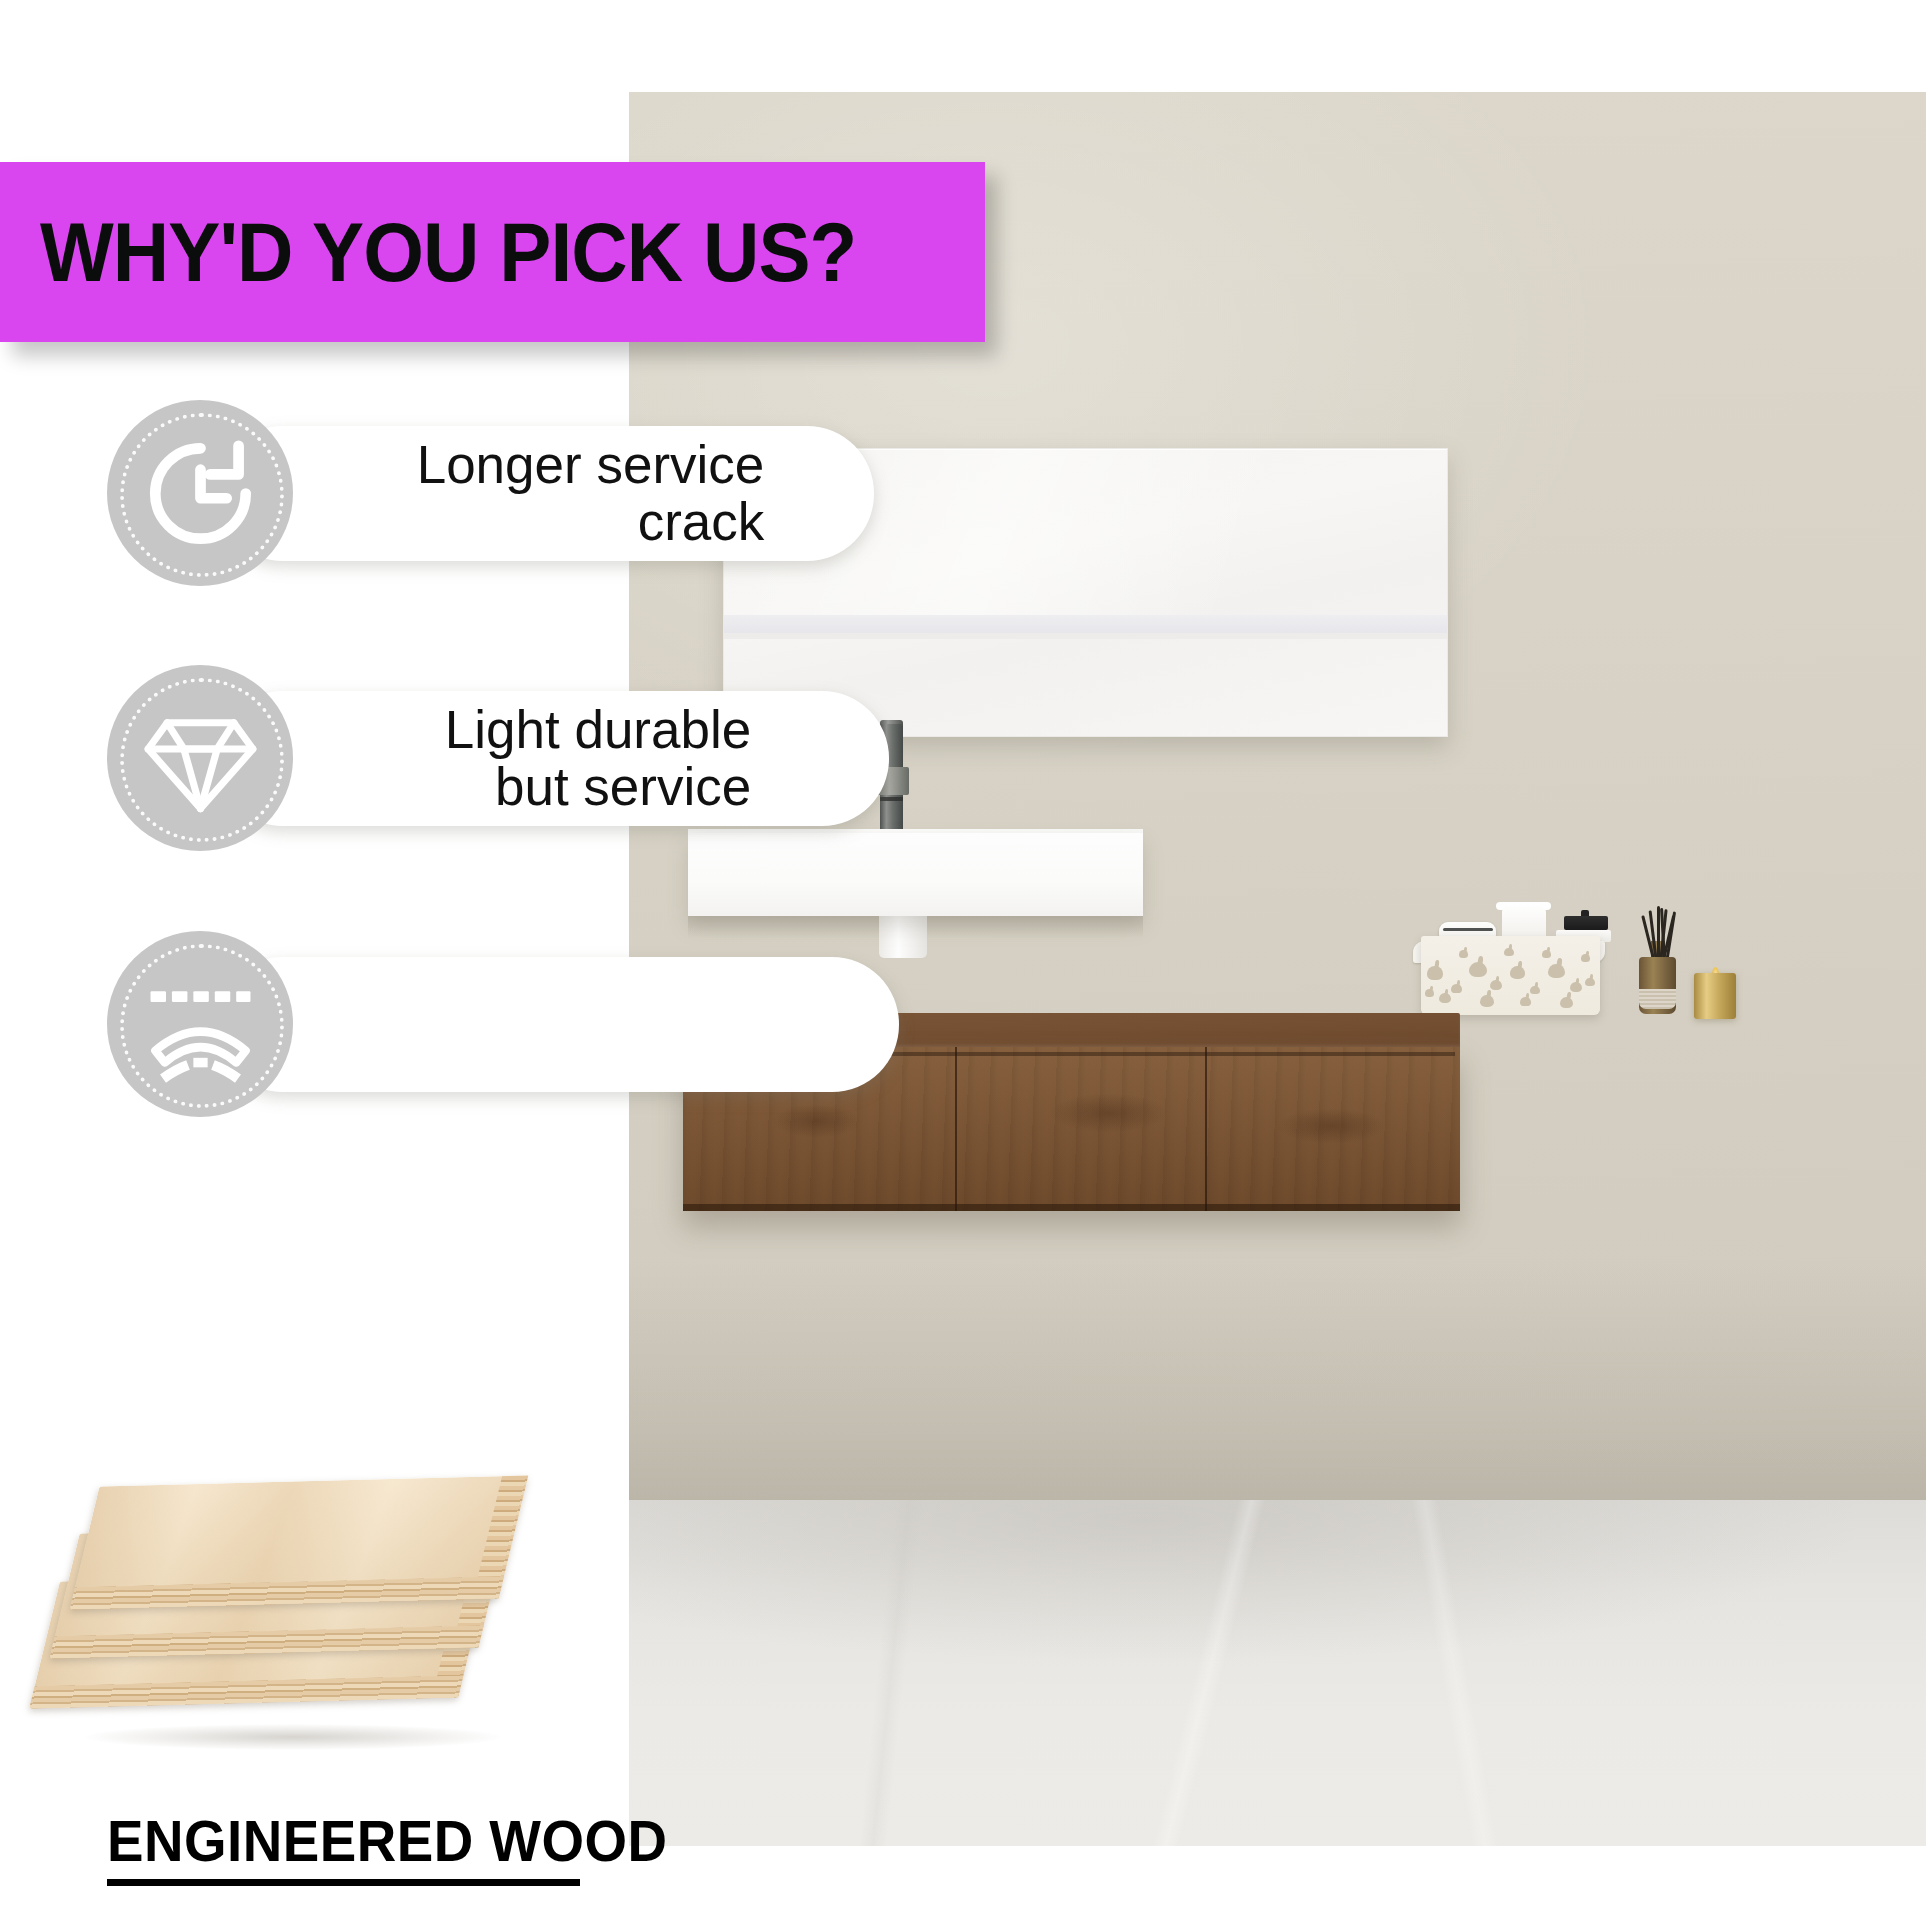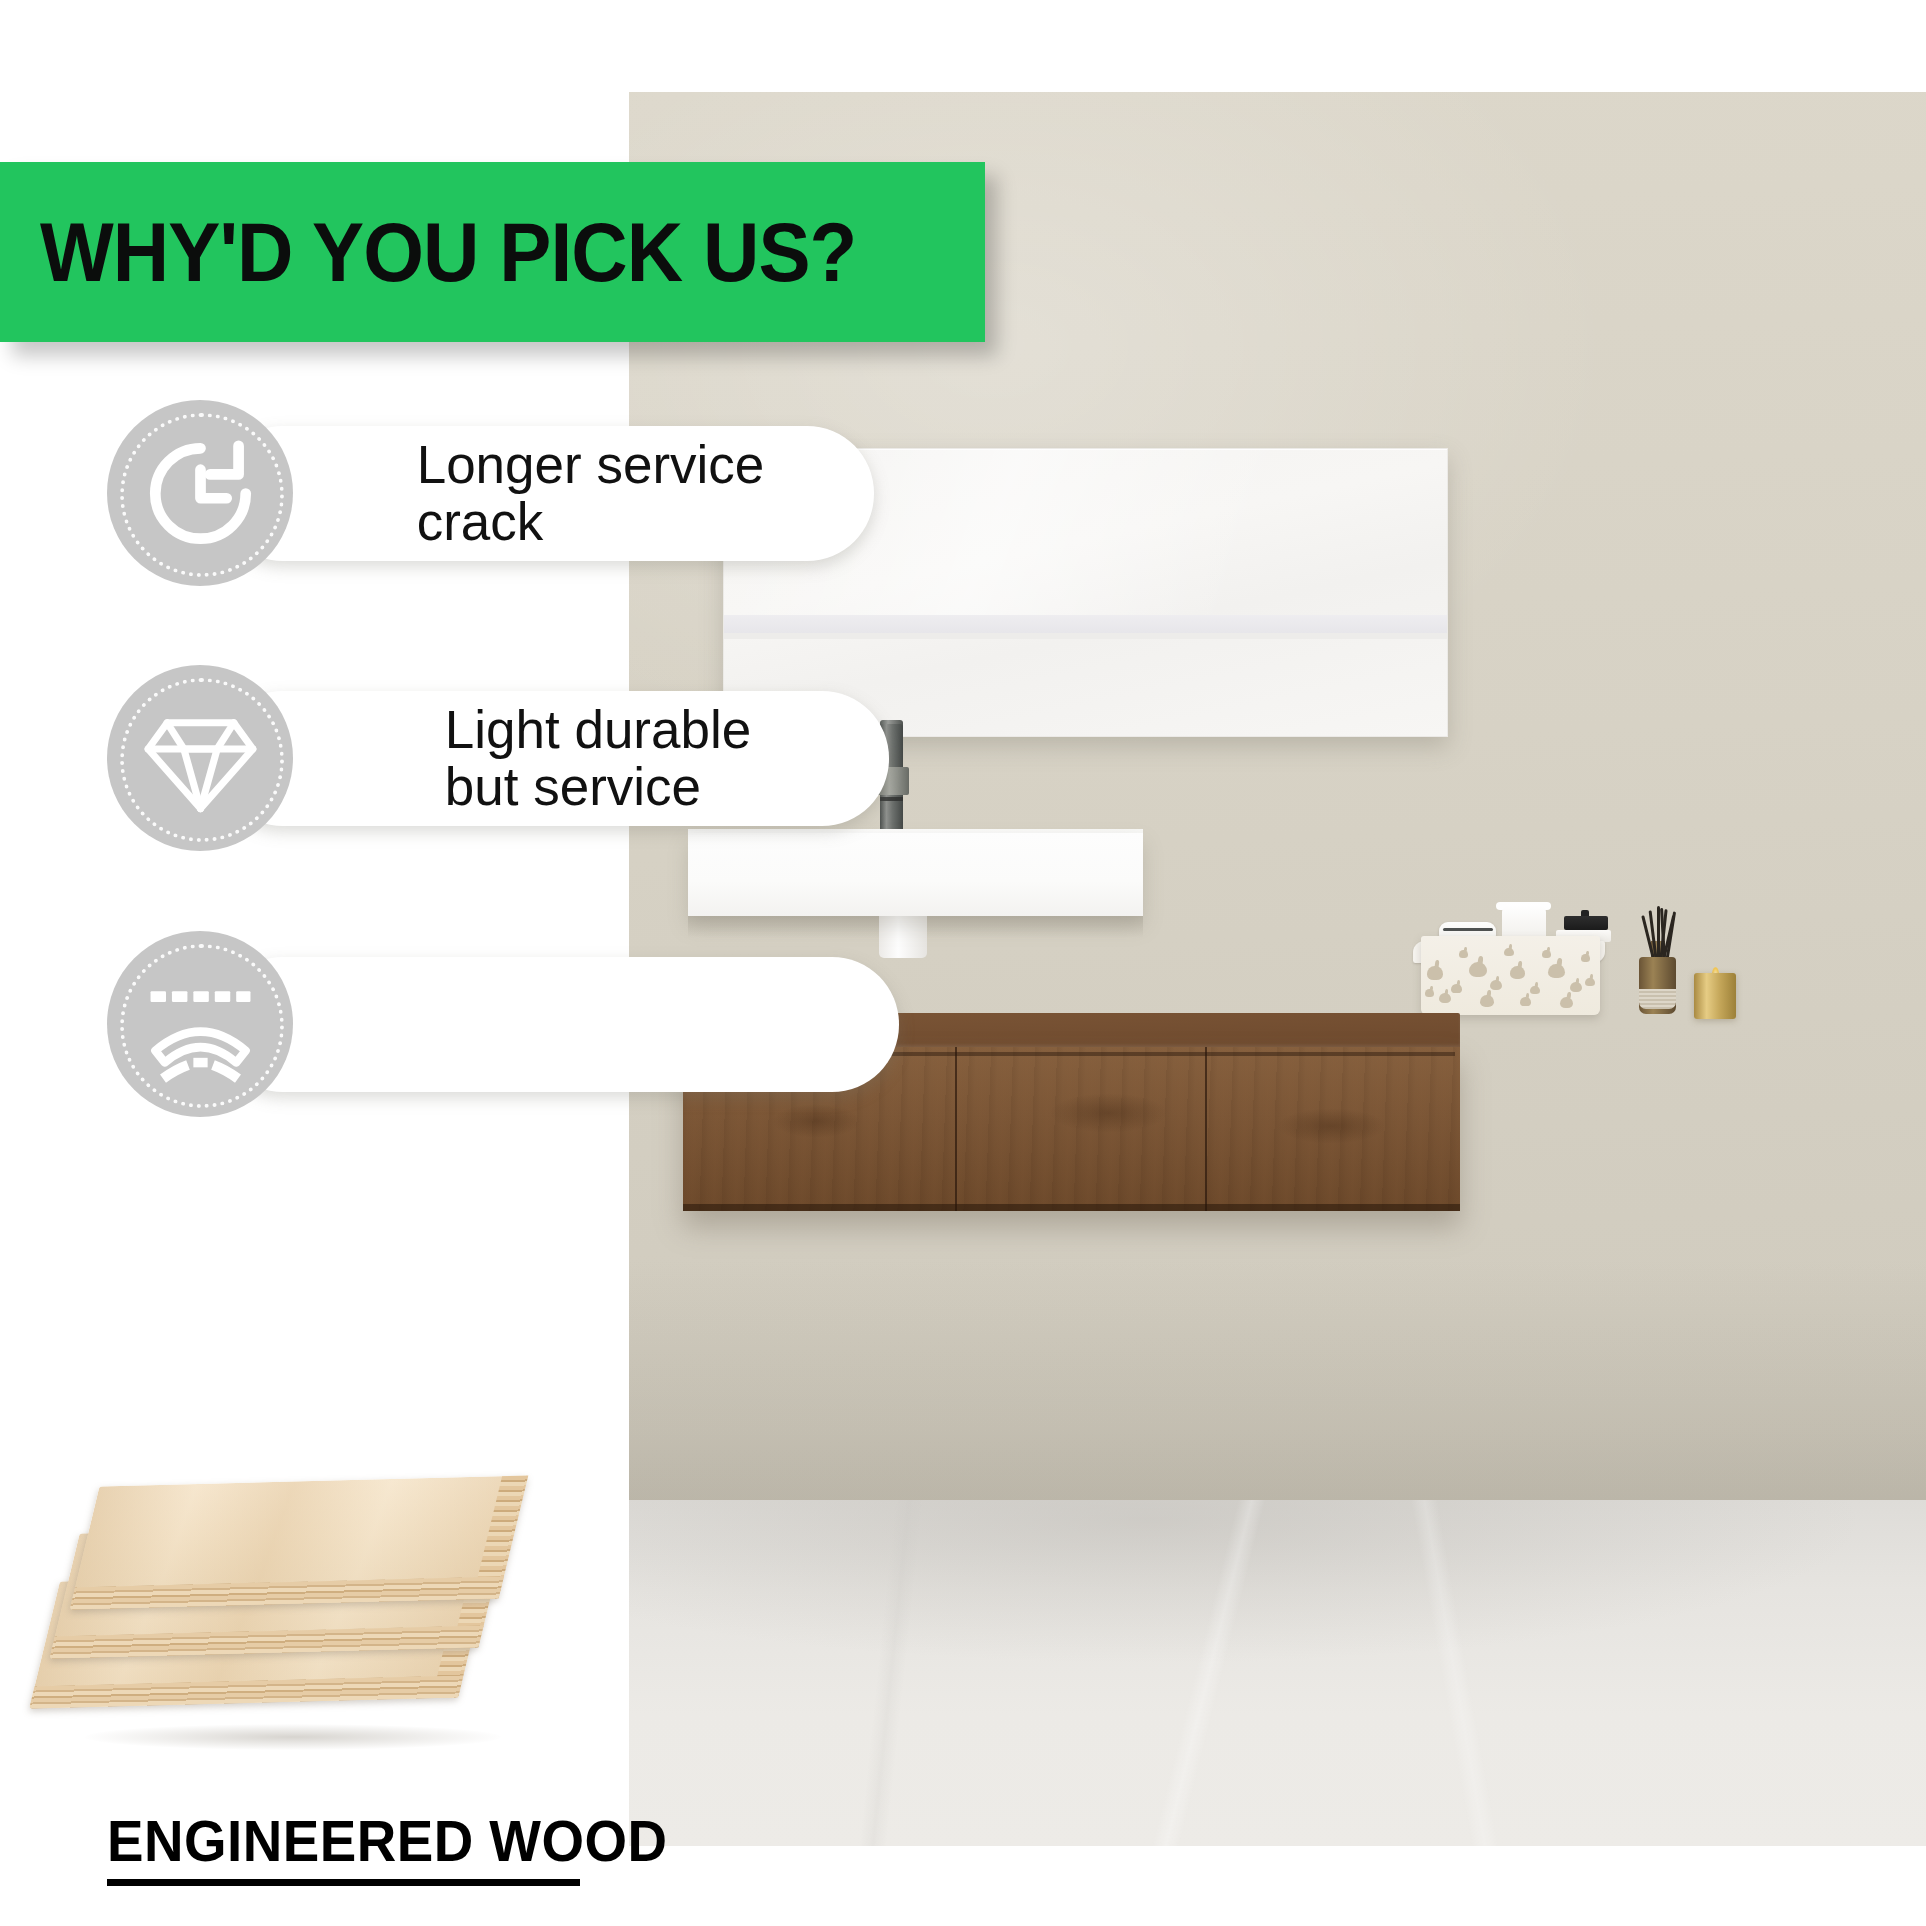--- a/index.html
+++ b/index.html
@@ -105,30 +105,30 @@
      background:repeating-linear-gradient(to bottom,#ddd6c8 0 2px,#c9c0ae 2px 4px);border-radius:0 0 7px 7px;}
   .reed{position:absolute;width:3px;background:#2b2620;transform-origin:bottom center;border-radius:2px;}
   .candle{position:absolute;left:1065px;top:881px;width:42px;height:46px;
      background:linear-gradient(to right,#a98a42,#e6cc84 30%,#c4a659 62%,#9c8038);border-radius:3px;
      box-shadow:0 2px 6px rgba(120,110,80,.35);}
   .flame{position:absolute;left:1083px;top:875px;width:7px;height:12px;
      background:radial-gradient(ellipse at 50% 70%,#fff6cf,#f2c653 60%,rgba(242,198,83,0) 100%);
      border-radius:50% 50% 45% 45%;}
 
   
-  .banner{position:absolute;left:0;top:162px;width:985px;height:180px;background:#22c55e;
+  .banner{position:absolute;left:0;top:162px;width:985px;height:180px;background:#d946ef;
      box-shadow:12px 14px 18px rgba(0,0,0,.22);}
   .banner-text{position:absolute;left:40px;top:0;height:180px;line-height:180px;
      font-size:84px;font-weight:700;color:#0b0d0c;letter-spacing:-1px;
      font-family:"Liberation Sans","DejaVu Sans",sans-serif;transform:scaleX(.93);transform-origin:left center;white-space:nowrap;}
 
   .feature{position:absolute;left:107px;height:186px;}
   .pill{position:absolute;left:109px;top:26px;height:135px;background:#ffffff;border-radius:67px;
      box-shadow:0 6px 16px rgba(120,118,110,.26);display:flex;align-items:center;justify-content:center;}
-  .pill-text{font-size:53px;line-height:1.07;color:#111;text-align:left;padding:0 28px 0 119px;
+  .pill-text{font-size:53px;line-height:1.07;color:#111;text-align:right;padding:0 28px 0 119px;
      font-family:"Liberation Sans","DejaVu Sans",sans-serif;}
   .badge{position:absolute;left:0;top:0;width:186px;height:186px;border-radius:50%;background:#c6c6c6;z-index:3;}
   .badge-ring{position:absolute;left:13px;top:13px;width:156px;height:156px;border-radius:50%;
      border:4px dotted #fdfdfd;opacity:.95;}
   .badge-ico{position:absolute;left:34px;top:34px;width:119px;height:119px;z-index:4;}
 
   
   .ply-wrap{position:absolute;left:40px;top:1455px;width:554px;height:297px;}
   .ply{position:absolute;border-radius:3px;
       box-shadow:0 3px 7px rgba(140,130,115,.38);}

